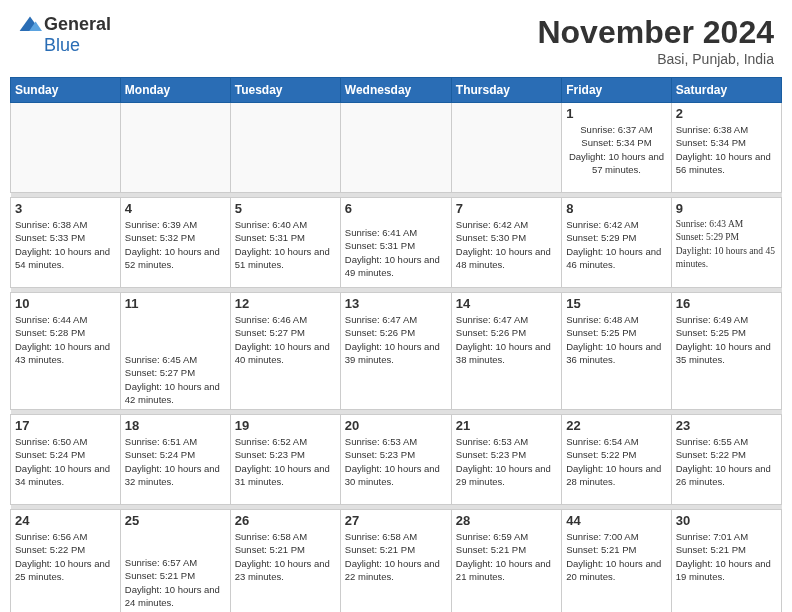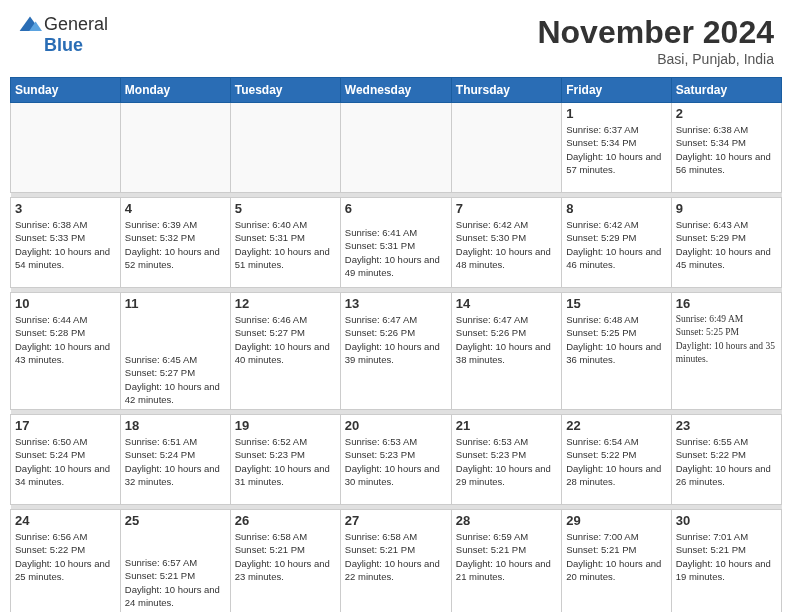--- a/index.html
+++ b/index.html
@@ -90,23 +90,23 @@
 </head>
 <body>
 
 <div class="header">
   <div class="logo">
     <div class="logo-text-row">
       <svg class="logo-icon" viewBox="0 0 30 25" xmlns="http://www.w3.org/2000/svg">
         <polygon points="15,2 28,20 2,20" fill="#2a6db5"></polygon>
         <polygon points="22,8 30,20 14,20" fill="#5ba3e0"></polygon>
       </svg>
-      <span style="font-size:18px;font-weight:normal;color:#333;">General</span>
+      <span style="font-size:18px;font-weight:bold;color:#333;">General</span>
     </div>
-    <span style="font-size:18px;font-weight:bold;color:#2a6db5;margin-left:26px;">Blue</span>
+    <span style="font-size:18px;font-weight:normal;color:#2a6db5;margin-left:26px;">Blue</span>
   </div>
   <div class="title-area">
     <div class="month-title">November 2024</div>
     <div class="location">Basi, Punjab, India</div>
   </div>
 </div>
 
 <table class="calendar">
   <thead>
     <tr>
@@ -121,21 +121,21 @@
   </thead>
   <tbody id="calendar-body">
   <tr>
         <td class="empty"></td>
         <td class="empty"></td>
         <td class="empty"></td>
         <td class="empty"></td>
         <td class="empty"></td>
         <td>
           <span class="day-num">1</span>
-          <div class="day-info" style="white-space: pre-line;">Sunrise: 6:37 AM
+          <div class="day-info" style="white-space: pre-line; text-align: center;">Sunrise: 6:37 AM
 Sunset: 5:34 PM
 Daylight: 10 hours and 57 minutes.</div>
         </td>
         <td>
           <span class="day-num">2</span>
           <div class="day-info" style="white-space: pre-line;">Sunrise: 6:38 AM
 Sunset: 5:34 PM
 Daylight: 10 hours and 56 minutes.</div>
         </td>
       </tr>
@@ -180,21 +180,21 @@
 Daylight: 10 hours and 48 minutes.</div>
         </td>
         <td>
           <span class="day-num">8</span>
           <div class="day-info" style="white-space: pre-line;">Sunrise: 6:42 AM
 Sunset: 5:29 PM
 Daylight: 10 hours and 46 minutes.</div>
         </td>
         <td>
           <span class="day-num">9</span>
-          <div class="day-info" style="white-space: pre-line;">Sunrise: 6:43 AM
+          <div class="day-info" style="white-space: pre-line; font-family: Liberation Serif, serif;">Sunrise: 6:43 AM
 Sunset: 5:29 PM
 Daylight: 10 hours and 45 minutes.</div>
         </td>
       </tr>
       <tr class="separator">
         <td style="height: 5px; padding: 0px; background: rgb(224, 224, 224); border: none;"></td>
         <td style="height: 5px; padding: 0px; background: rgb(224, 224, 224); border: none;"></td>
         <td style="height: 5px; padding: 0px; background: rgb(224, 224, 224); border: none;"></td>
         <td style="height: 5px; padding: 0px; background: rgb(224, 224, 224); border: none;"></td>
         <td style="height: 5px; padding: 0px; background: rgb(224, 224, 224); border: none;"></td>
@@ -233,21 +233,21 @@
 Daylight: 10 hours and 38 minutes.</div>
         </td>
         <td>
           <span class="day-num">15</span>
           <div class="day-info" style="white-space: pre-line;">Sunrise: 6:48 AM
 Sunset: 5:25 PM
 Daylight: 10 hours and 36 minutes.</div>
         </td>
         <td>
           <span class="day-num">16</span>
-          <div class="day-info" style="white-space: pre-line; font-family: Liberation Serif, serif;">Sunrise: 6:49 AM
+          <div class="day-info" style="white-space: pre-line;">Sunrise: 6:49 AM
 Sunset: 5:25 PM
 Daylight: 10 hours and 35 minutes.</div>
         </td>
       </tr>
       <tr class="separator">
         <td style="height: 5px; padding: 0px; background: rgb(224, 224, 224); border: none;"></td>
         <td style="height: 5px; padding: 0px; background: rgb(224, 224, 224); border: none;"></td>
         <td style="height: 5px; padding: 0px; background: rgb(224, 224, 224); border: none;"></td>
         <td style="height: 5px; padding: 0px; background: rgb(224, 224, 224); border: none;"></td>
         <td style="height: 5px; padding: 0px; background: rgb(224, 224, 224); border: none;"></td>
@@ -332,21 +332,21 @@
 Sunset: 5:21 PM
 Daylight: 10 hours and 22 minutes.</div>
         </td>
         <td>
           <span class="day-num">28</span>
           <div class="day-info" style="white-space: pre-line;">Sunrise: 6:59 AM
 Sunset: 5:21 PM
 Daylight: 10 hours and 21 minutes.</div>
         </td>
         <td>
-          <span class="day-num">29</span>
+          <span class="day-num">44</span>
           <div class="day-info" style="white-space: pre-line;">Sunrise: 7:00 AM
 Sunset: 5:21 PM
 Daylight: 10 hours and 20 minutes.</div>
         </td>
         <td>
           <span class="day-num">30</span>
           <div class="day-info" style="white-space: pre-line;">Sunrise: 7:01 AM
 Sunset: 5:21 PM
 Daylight: 10 hours and 19 minutes.</div>
         </td>

